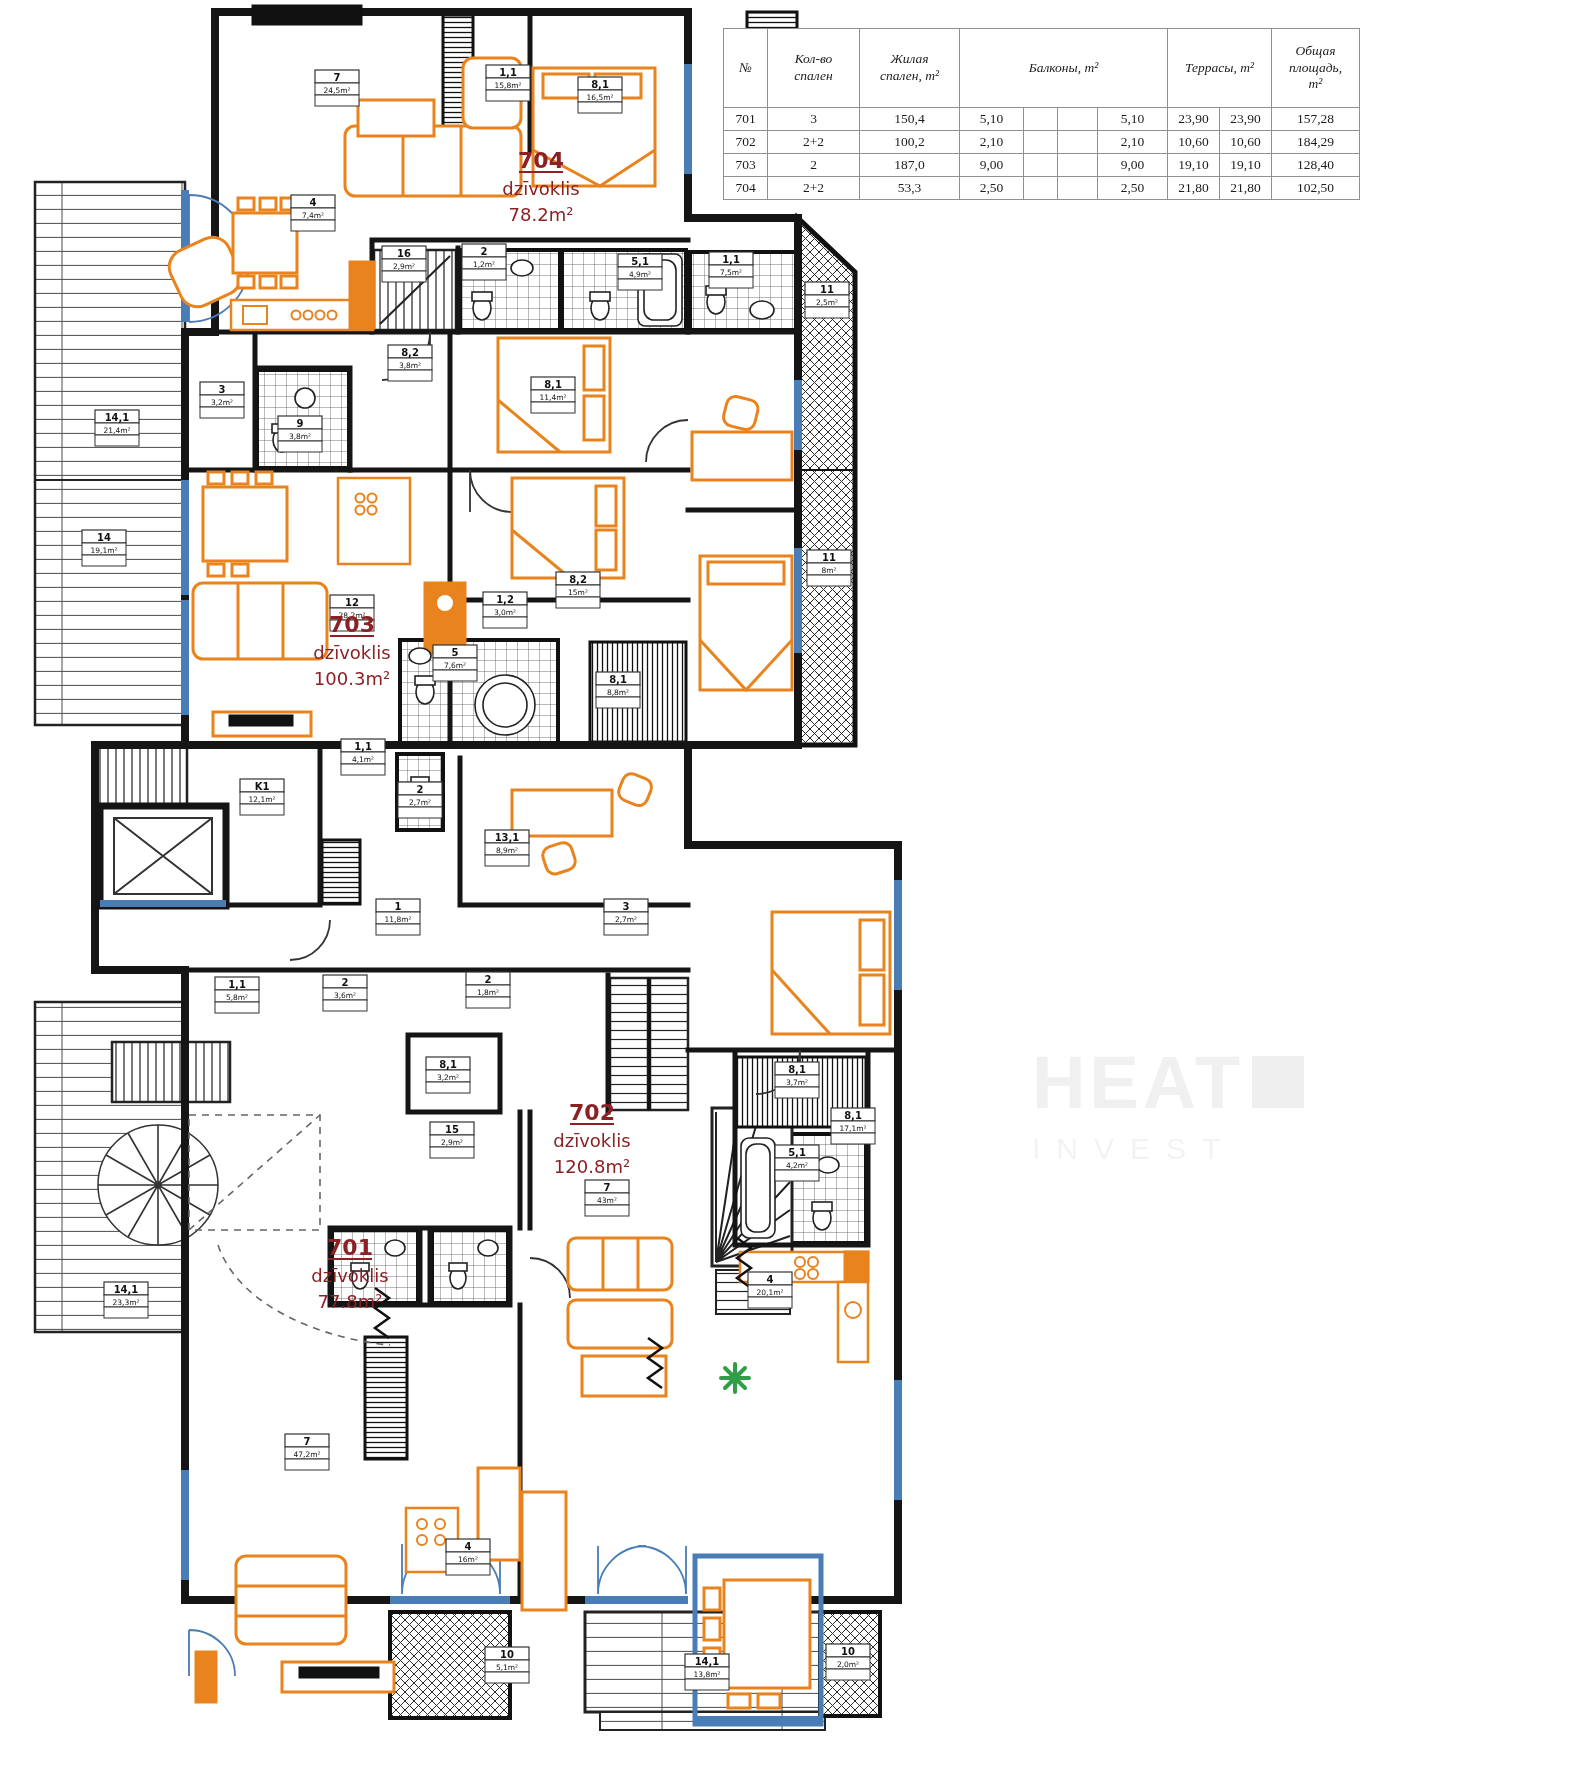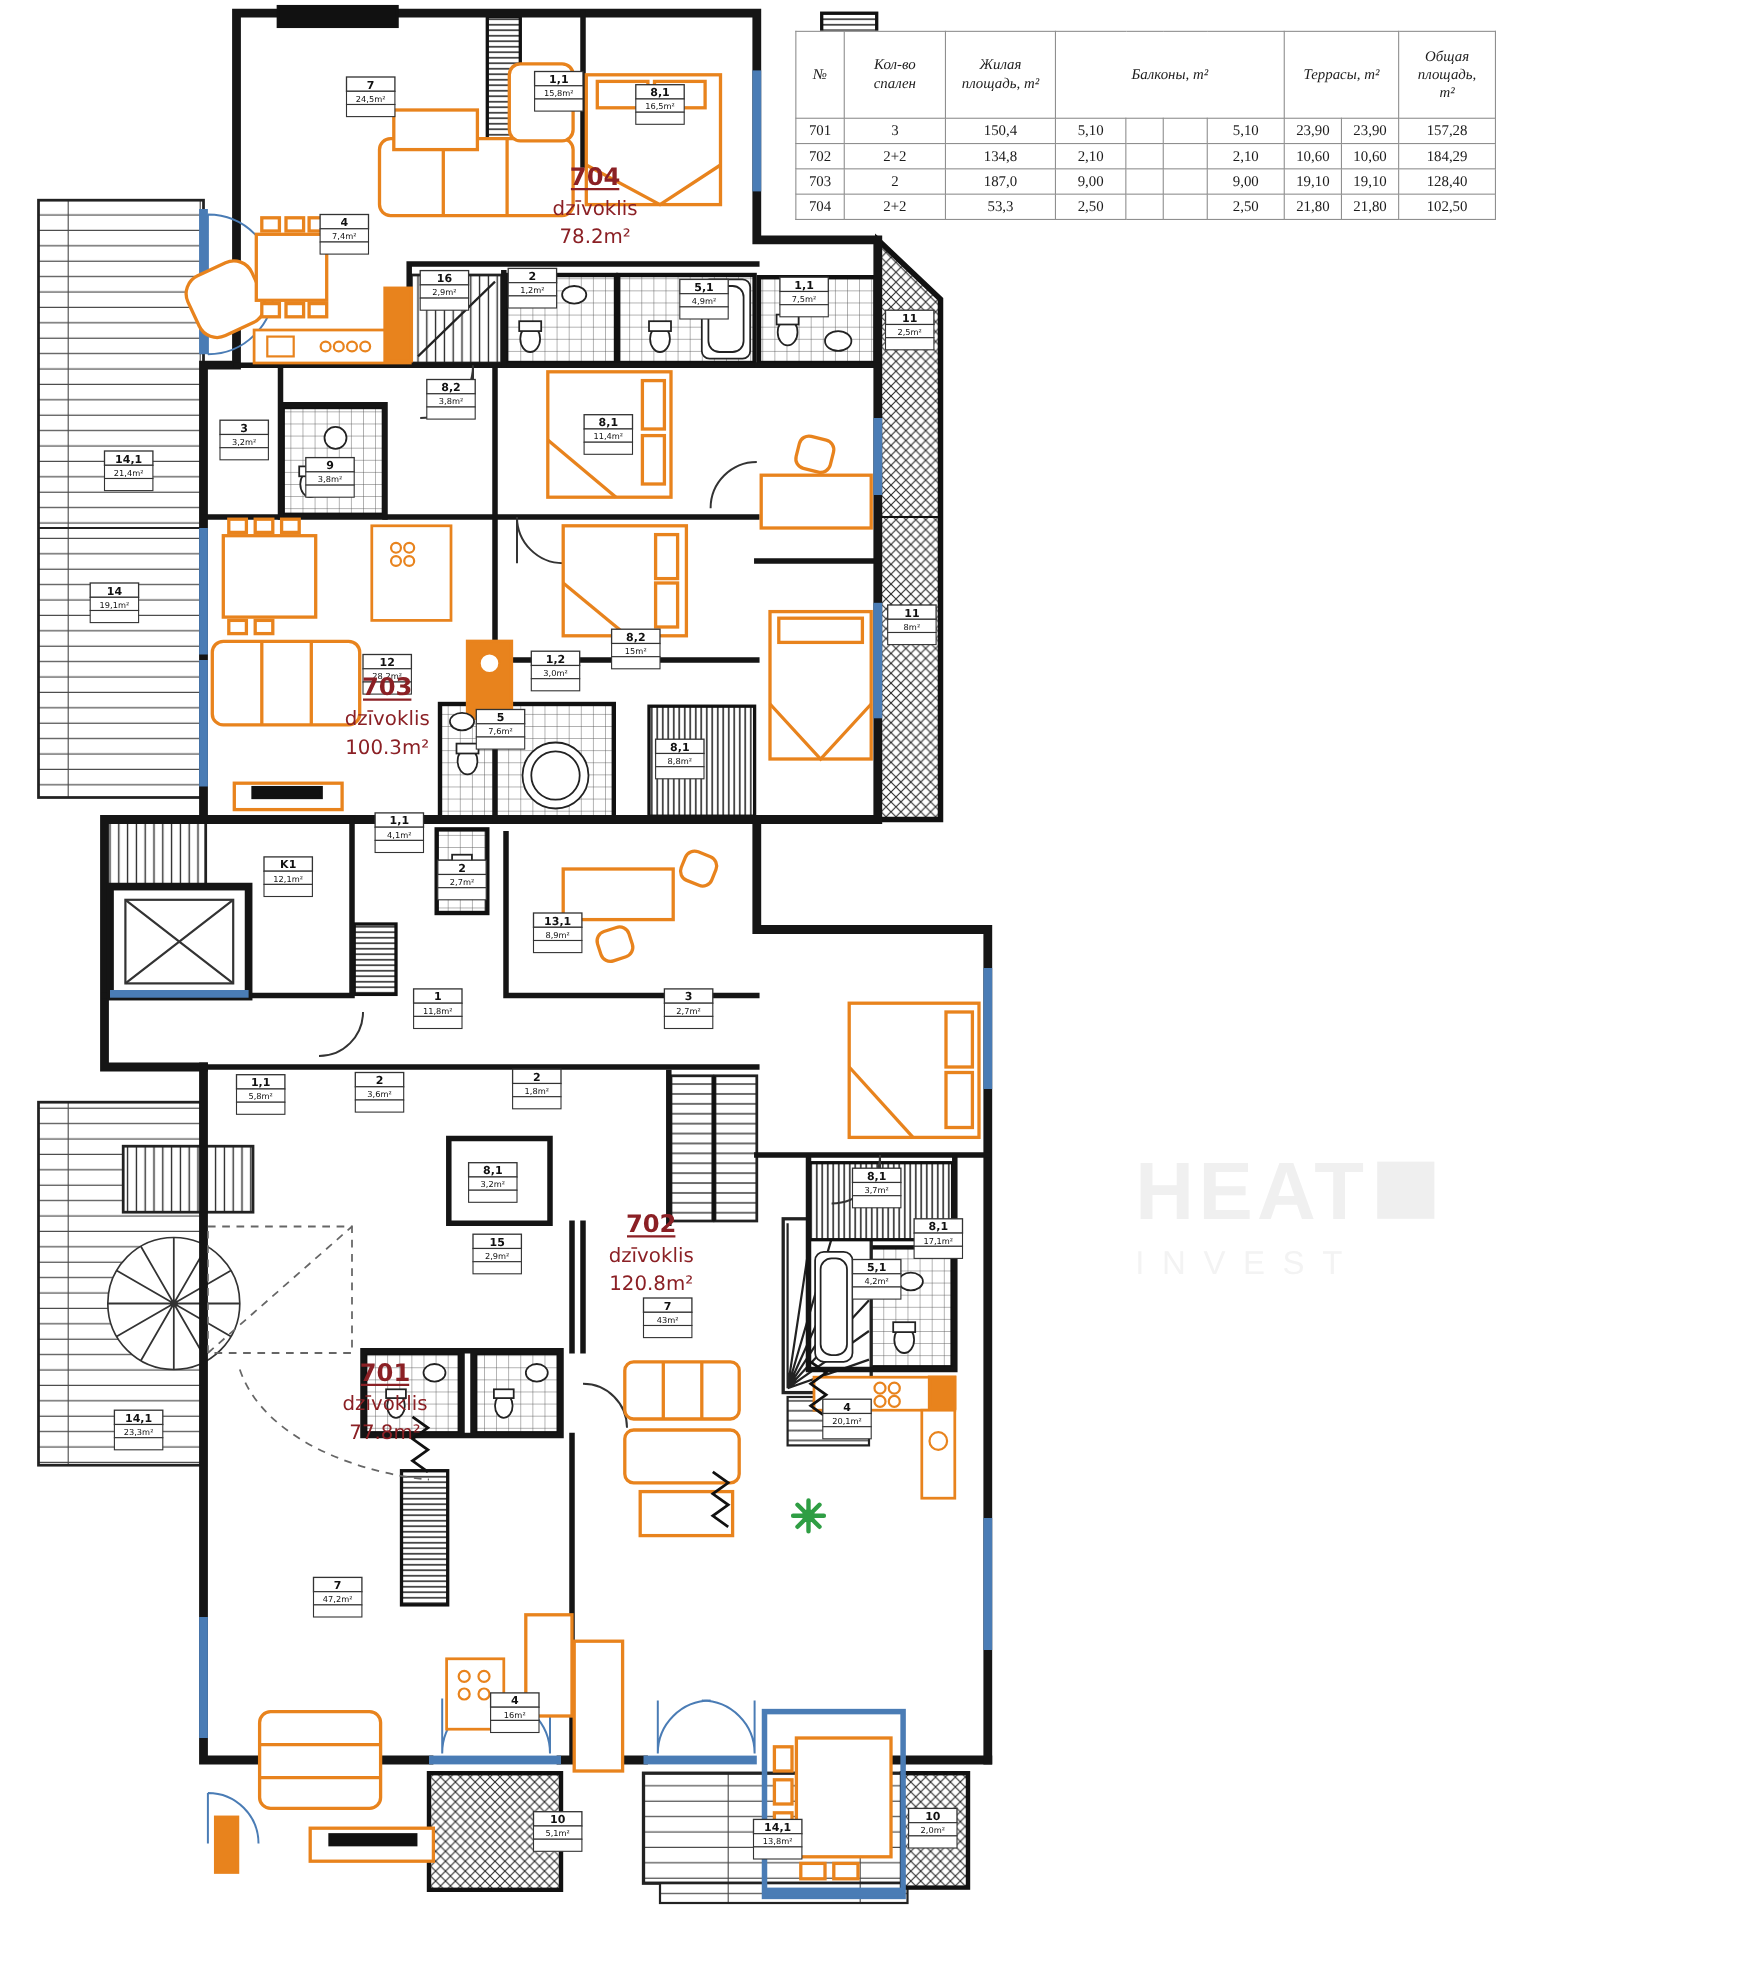--- a/index.html
+++ b/index.html
@@ -753,21 +753,21 @@
     <col style="width:52px">
         <col style="width:52px">
         <col style="width:88px">
   </colgroup>
   <thead>
     <tr>
       <th>№</th>
       <th>Кол-во
 спален</th>
       <th>Жилая
-площадь, m²</th>
+спален, m²</th>
       <th colspan="4">Балконы, m²</th>
       <th colspan="2">Террасы, m²</th>
       <th>Общая
 площадь,
 m²</th>
     </tr>
   </thead>
   <tbody id="spec-body">
         <tr>
           <td>701</td>
@@ -777,21 +777,21 @@
           <td></td>
           <td></td>
           <td>5,10</td>
           <td>23,90</td>
           <td>23,90</td>
           <td>157,28</td>
         </tr>
         <tr>
           <td>702</td>
           <td>2+2</td>
-          <td>134,8</td>
+          <td>100,2</td>
           <td>2,10</td>
           <td></td>
           <td></td>
           <td>2,10</td>
           <td>10,60</td>
           <td>10,60</td>
           <td>184,29</td>
         </tr>
         <tr>
           <td>703</td>

